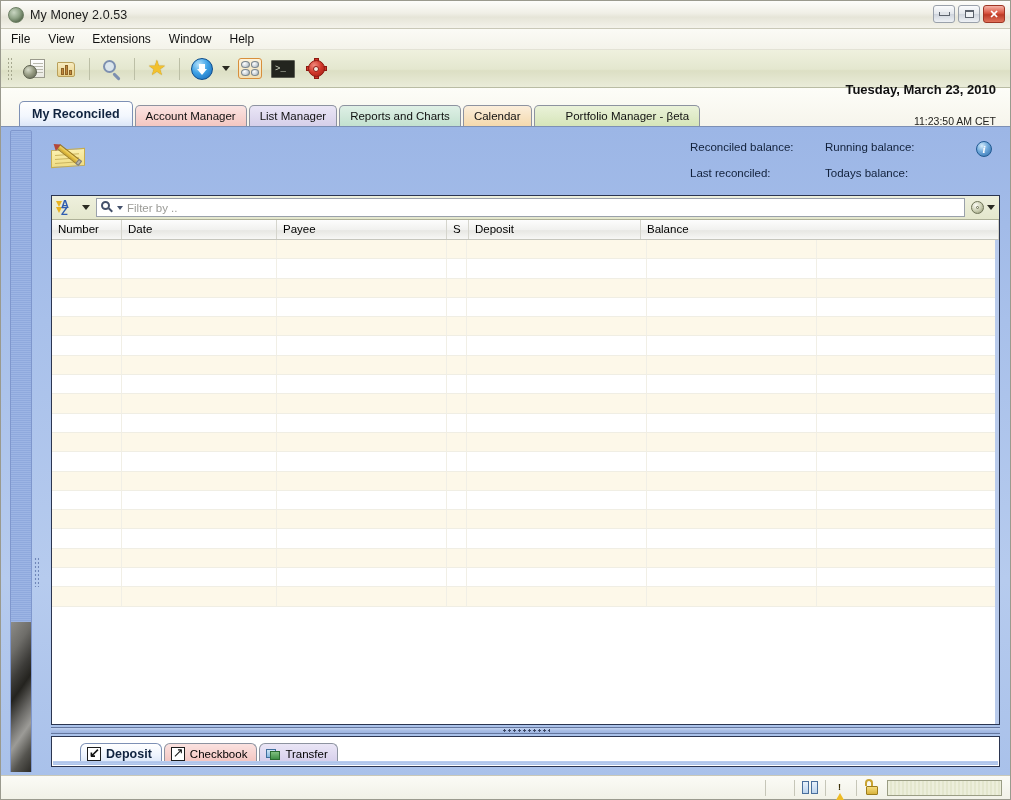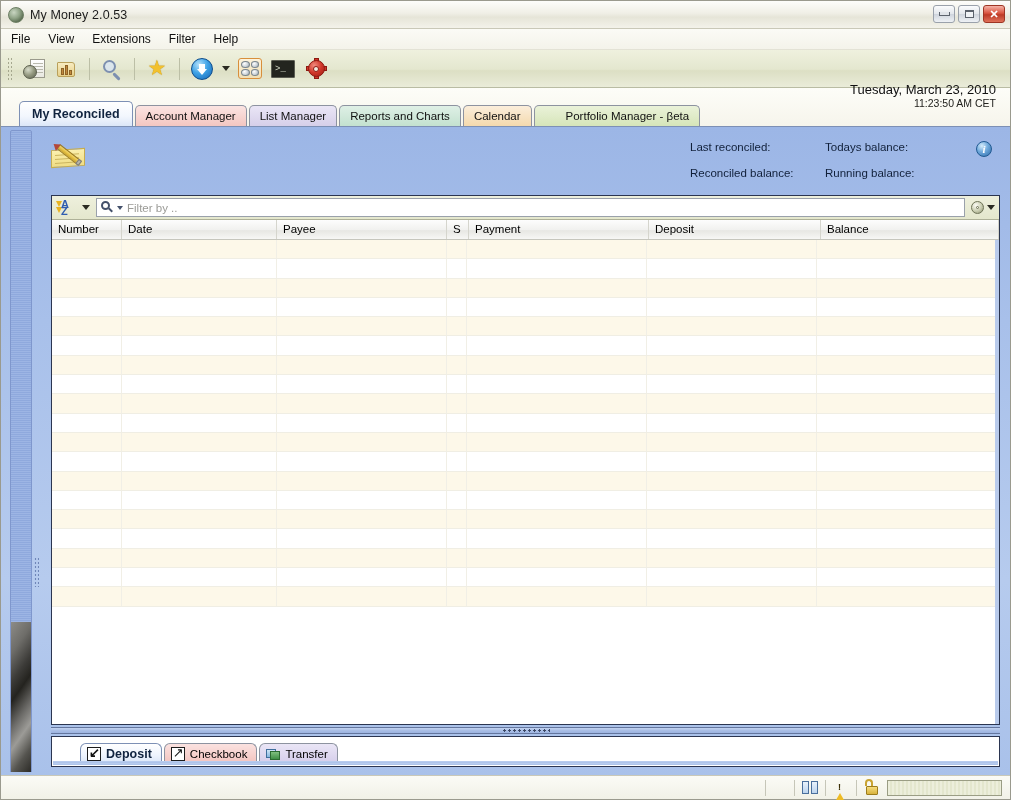--- a/index.html
+++ b/index.html
@@ -238,22 +238,22 @@
     position: relative;
     height: 38px;
     background: linear-gradient(to bottom, #fdfdf8 0%, #f6f5ec 100%);
     box-sizing: border-box;
   }
   .datebox {
     position: absolute;
     right: 14px; top: -6px;
     text-align: right;
   }
-  .date-main { font-size: 13px; font-weight: normal; color: #111; }
-  .date-sub  { font-size: 10.5px; color: #23231f; margin-top: 0; }
+  .date-main { font-size: 13px; font-weight: bold; color: #111; }
+  .date-sub  { font-size: 10.5px; color: #23231f; margin-top: 18px; }
   .tabs {
     position: absolute;
     left: 18px; bottom: 0;
     display: flex;
     align-items: flex-end;
   }
   .tab {
     height: 21px;
     line-height: 20px;
     padding: 0 10px;
@@ -657,21 +657,21 @@
           <span class="glyph-max"></span>
         </div>
       <div class="win-btn close">✕</div>
     </div>
   </div>
 
   <div class="menubar">
     <div class="menu-item">File</div>
     <div class="menu-item">View</div>
     <div class="menu-item">Extensions</div>
-    <div class="menu-item">Filter</div>
+    <div class="menu-item">Window</div>
     <div class="menu-item">Help</div>
   </div>
 
   <div class="toolbar">
     <div class="tb-grip"></div>
 
     <div class="tb-btn">
       <span class="ic-doc">
         <span class="page"></span>
           <span class="coin"></span>
@@ -749,26 +749,26 @@
     <div class="photo-sliver"></div>
     <div class="side-grip"></div>
 
     <div class="reg-header">
       <div class="note-icon">
         <span class="pad"></span>
           <span class="pencil"></span>
       </div>
       <div class="balances">
         <div class="bal-row">
+          <div class="bal-l">Reconciled balance:</div>
+          <div class="bal-r">Running balance:</div>
+        </div>
+        <div class="bal-row">
           <div class="bal-l">Last reconciled:</div>
           <div class="bal-r">Todays balance:</div>
-        </div>
-        <div class="bal-row">
-          <div class="bal-l">Reconciled balance:</div>
-          <div class="bal-r">Running balance:</div>
         </div>
       </div>
       <div class="info-icon">i</div>
     </div>
 
     <div class="grid-panel">
 
       <div class="filterbar">
         <div class="view-btn">
           <span class="sort-icon">
@@ -791,21 +791,20 @@
           <span class="gear-sm"></span>
           <span class="caret-sm"></span>
         </div>
       </div>
 
       <div class="grid-head">
         <div class="gh-cell" style="width:70px">Number</div>
         <div class="gh-cell" style="width:155px">Date</div>
         <div class="gh-cell" style="width:170px">Payee</div>
         <div class="gh-cell" style="width:22px">S</div>
-        <div class="gh-cell" style="width:180px">Payment</div>
         <div class="gh-cell" style="width:172px">Deposit</div>
         <div class="gh-cell" style="flex:1 1 auto">Balance</div>
       </div>
 
       <div class="grid-body">
         <div id="rows-host">
             <div class="grid-row alt">
               <div class="gr-cell" style="width: 70px;"></div>
               <div class="gr-cell" style="width: 155px;"></div>
               <div class="gr-cell" style="width: 170px;"></div>

